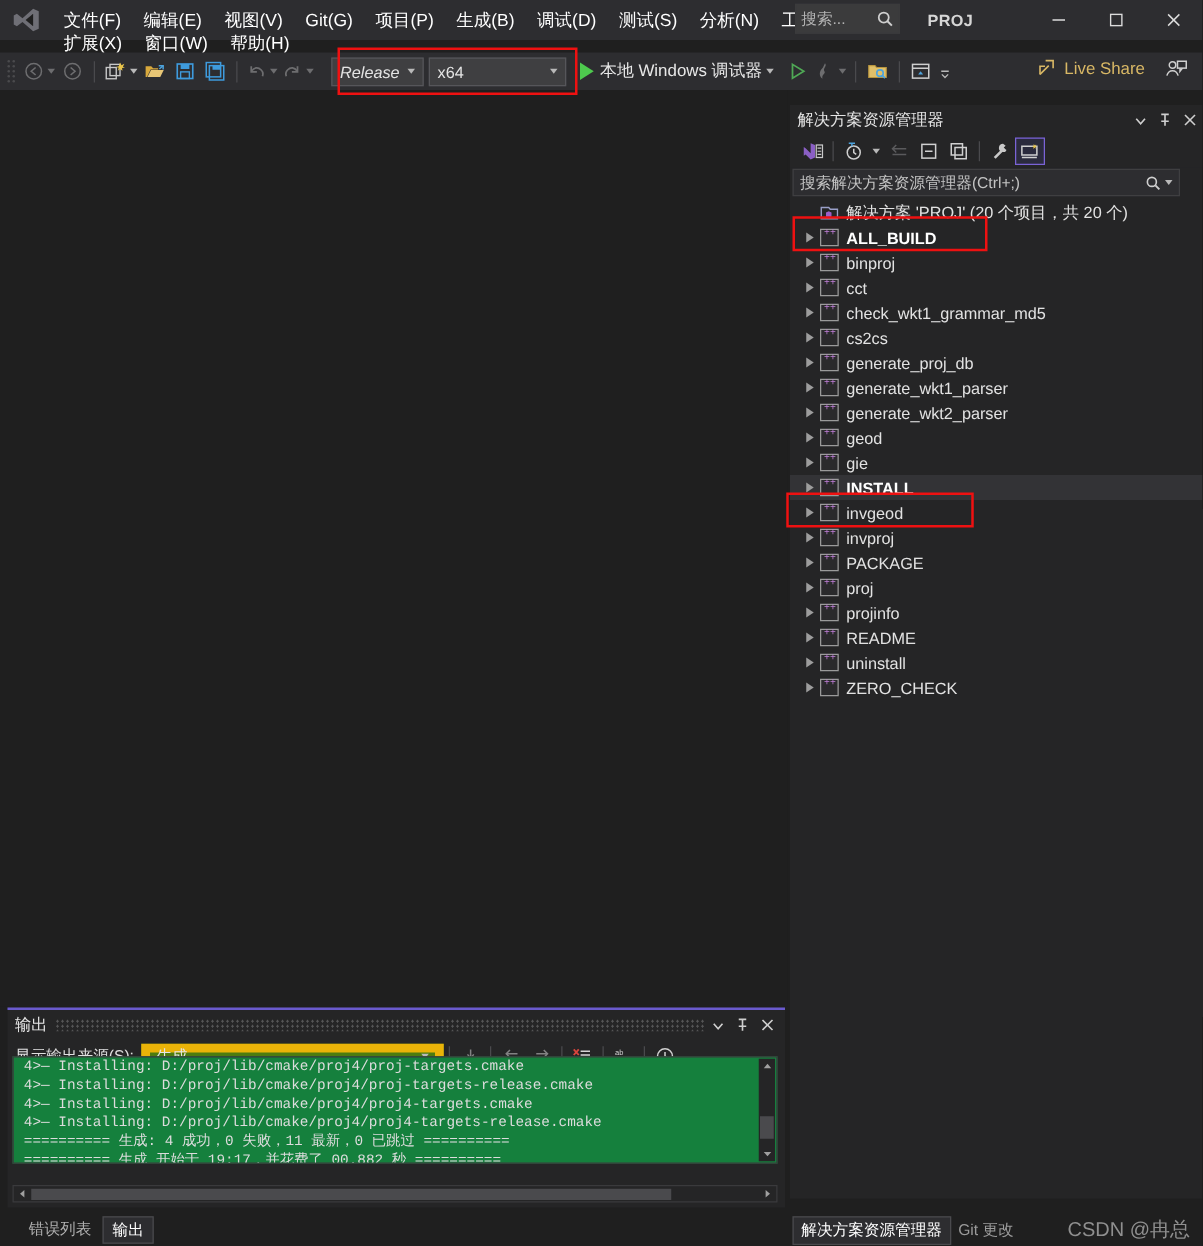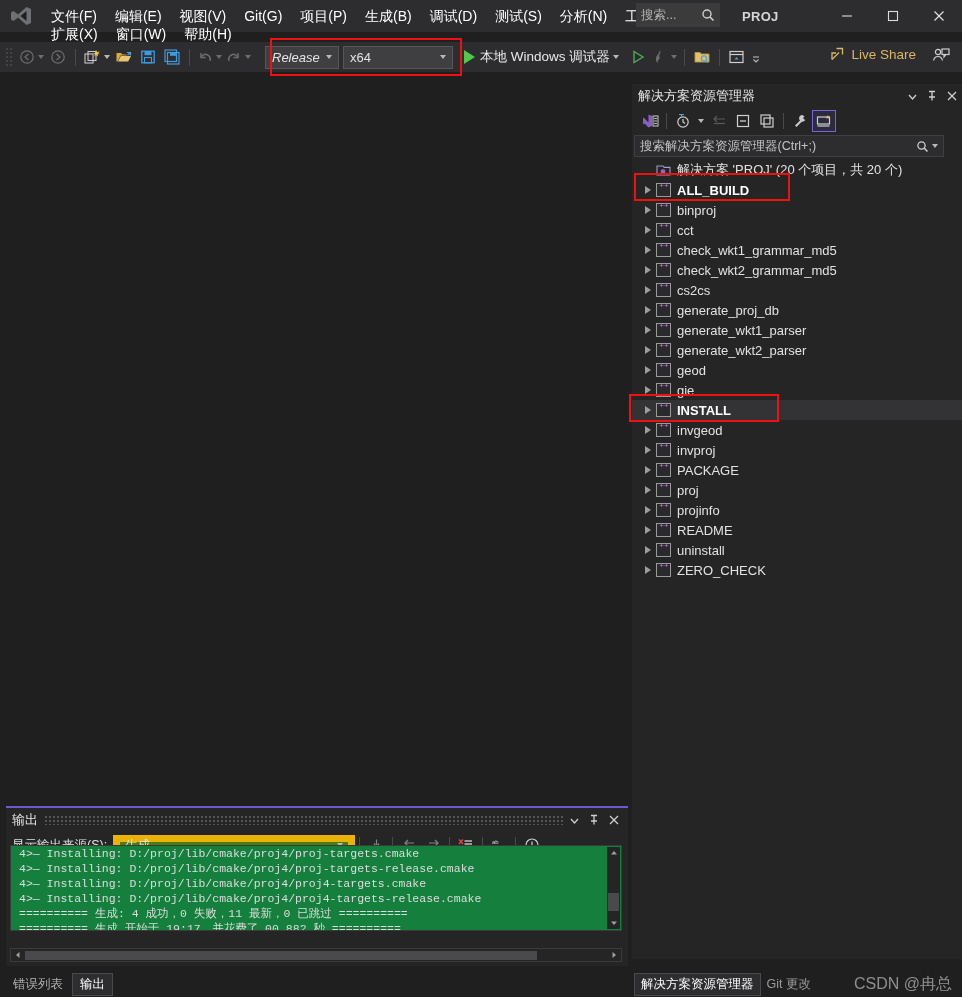--- a/index.html
+++ b/index.html
@@ -251,22 +251,22 @@
   }
   .out-hscroll {
     position: absolute; left: 4px; top: 140px;
     width: 612px; height: 14px; background: #252526;
     border: 1px solid #3a3a3c;
     display: flex; align-items: center;
   }
   .hthumb { height: 9px; background: #4a4a4d; }
 
   .bottom-tabs {
-    position: absolute; left: 6px; top: 973px;
-    display: flex; align-items: center; height: 22px;
+    position: absolute; left: 16px; top: 973px;
+    display: flex; height: 22px;
   }
   .btab {
     font-size: 12.5px; color: #b0b0b0;
     padding: 2px 7px; margin-right: 2px;
   }
   .btab.active {
     color: #ffffff; background: #2d2d30;
     border: 1px solid #4a4a4d;
   }
   .se-bottom-tabs {
@@ -673,27 +673,20 @@
             </div>
             <span class="cpp-icon"></span>
             <span class="tree-label">cct</span>
           </div>
           <div class="tree-row">
             <div class="tw-arrow">
               <div class="arrow-glyph"></div>
             </div>
             <span class="cpp-icon"></span>
             <span class="tree-label">check_wkt1_grammar_md5</span>
-          </div>
-          <div class="tree-row">
-            <div class="tw-arrow">
-              <div class="arrow-glyph"></div>
-            </div>
-            <span class="cpp-icon"></span>
-            <span class="tree-label">check_wkt2_grammar_md5</span>
           </div>
           <div class="tree-row">
             <div class="tw-arrow">
               <div class="arrow-glyph"></div>
             </div>
             <span class="cpp-icon"></span>
             <span class="tree-label">cs2cs</span>
           </div>
           <div class="tree-row">
             <div class="tw-arrow">

